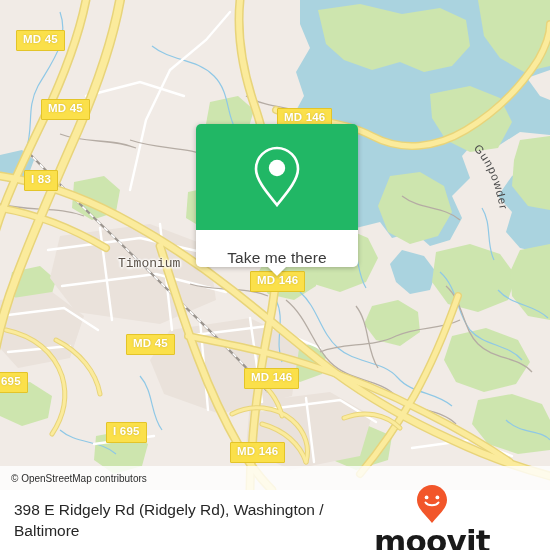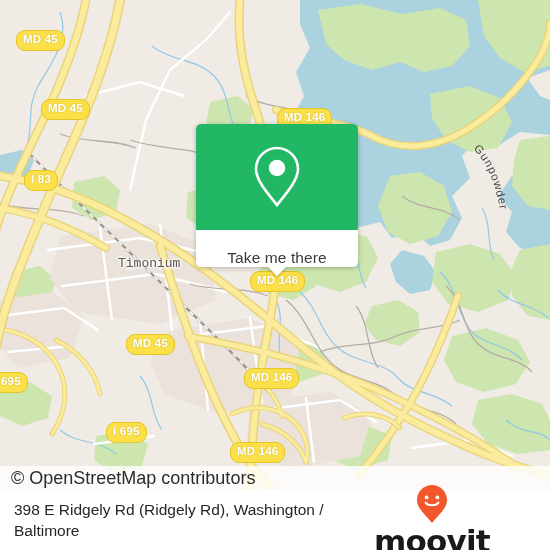--- a/index.html
+++ b/index.html
@@ -35,21 +35,21 @@
     width: 550px;
     height: 490px;
     display: block;
   }
 
   
   .shield {
     position: absolute;
     background: #fbe04a;
     border: 1.6px solid #e3c429;
-    border-radius: 9px;
+    border-radius: 1px;
     color: #ffffff;
     font-family: "Liberation Sans", sans-serif;
     font-weight: bold;
     font-size: 11.5px;
     line-height: 1;
     padding: 3px 6px 4px 6px;
     white-space: nowrap;
     letter-spacing: .2px;
     text-shadow: 0 0 2px rgba(120,95,0,.35);
     box-sizing: border-box;
@@ -121,21 +121,21 @@
     width: 550px;
     height: 24px;
     background: rgba(255,255,255,.80);
     display: flex;
     align-items: center;
     box-sizing: border-box;
     padding-left: 11px;
   }
   #attribution-text {
     font-family: "Liberation Sans", sans-serif;
-    font-size: 18px;
+    font-size: 10px;
     color: #2c2c2c;
   }
 
   
   #footer {
     position: absolute;
     left: 0;
     top: 490px;
     width: 550px;
     height: 60px;

